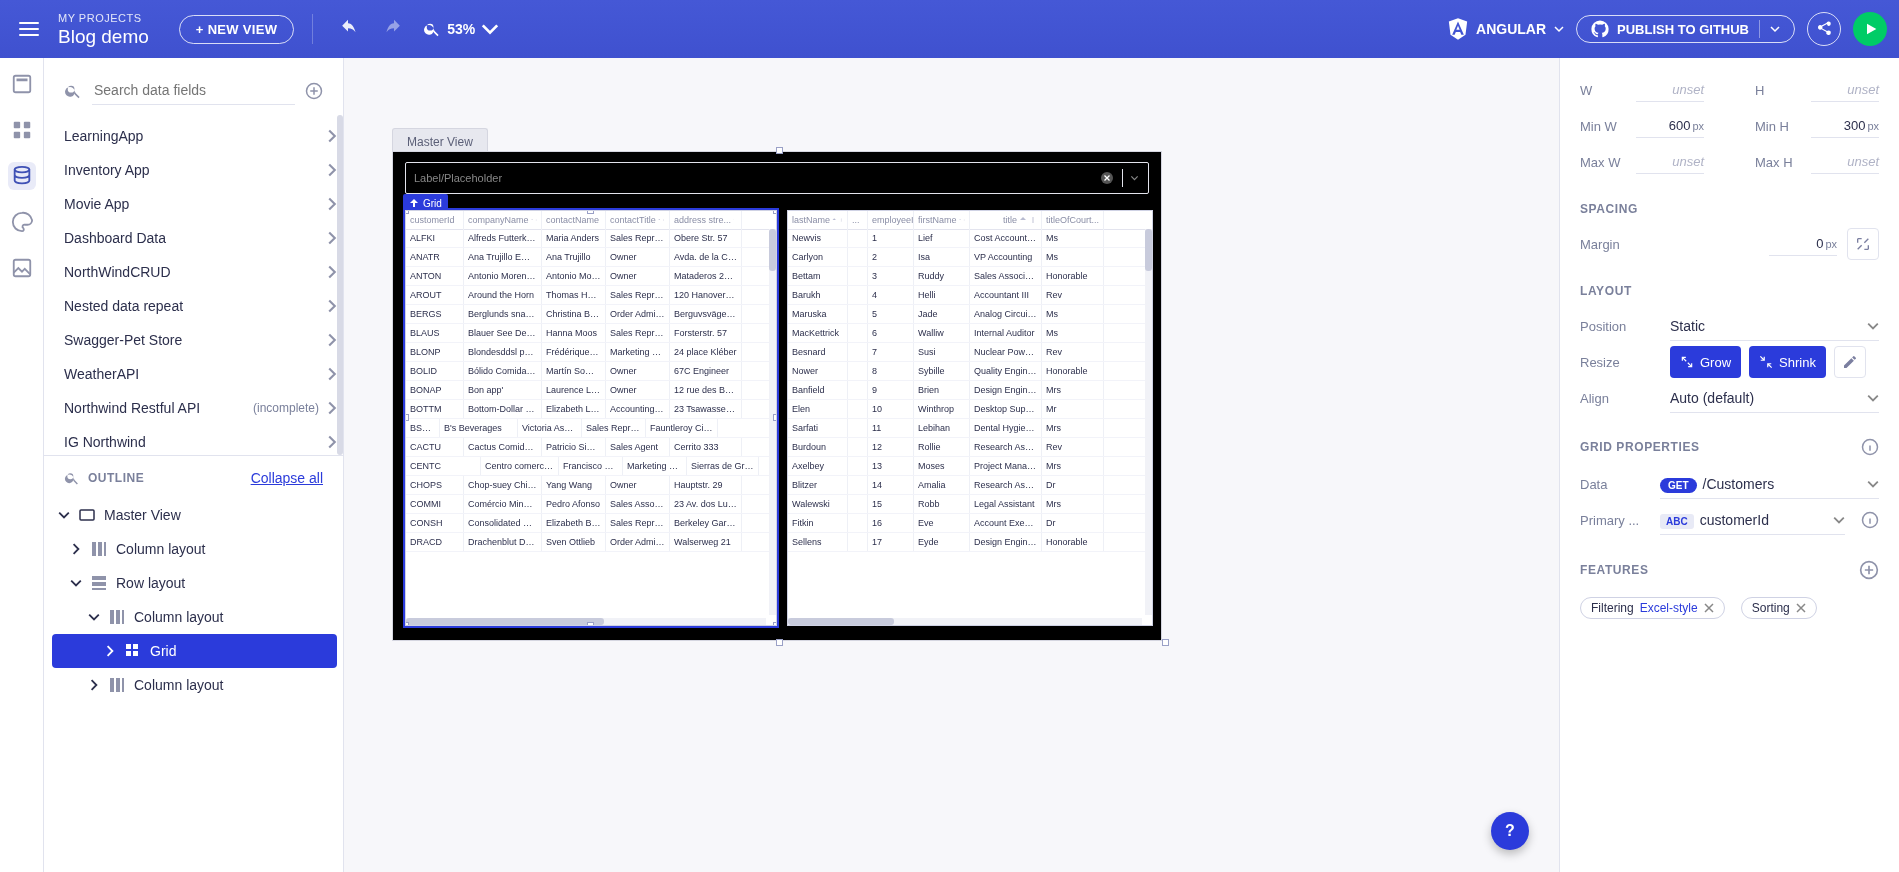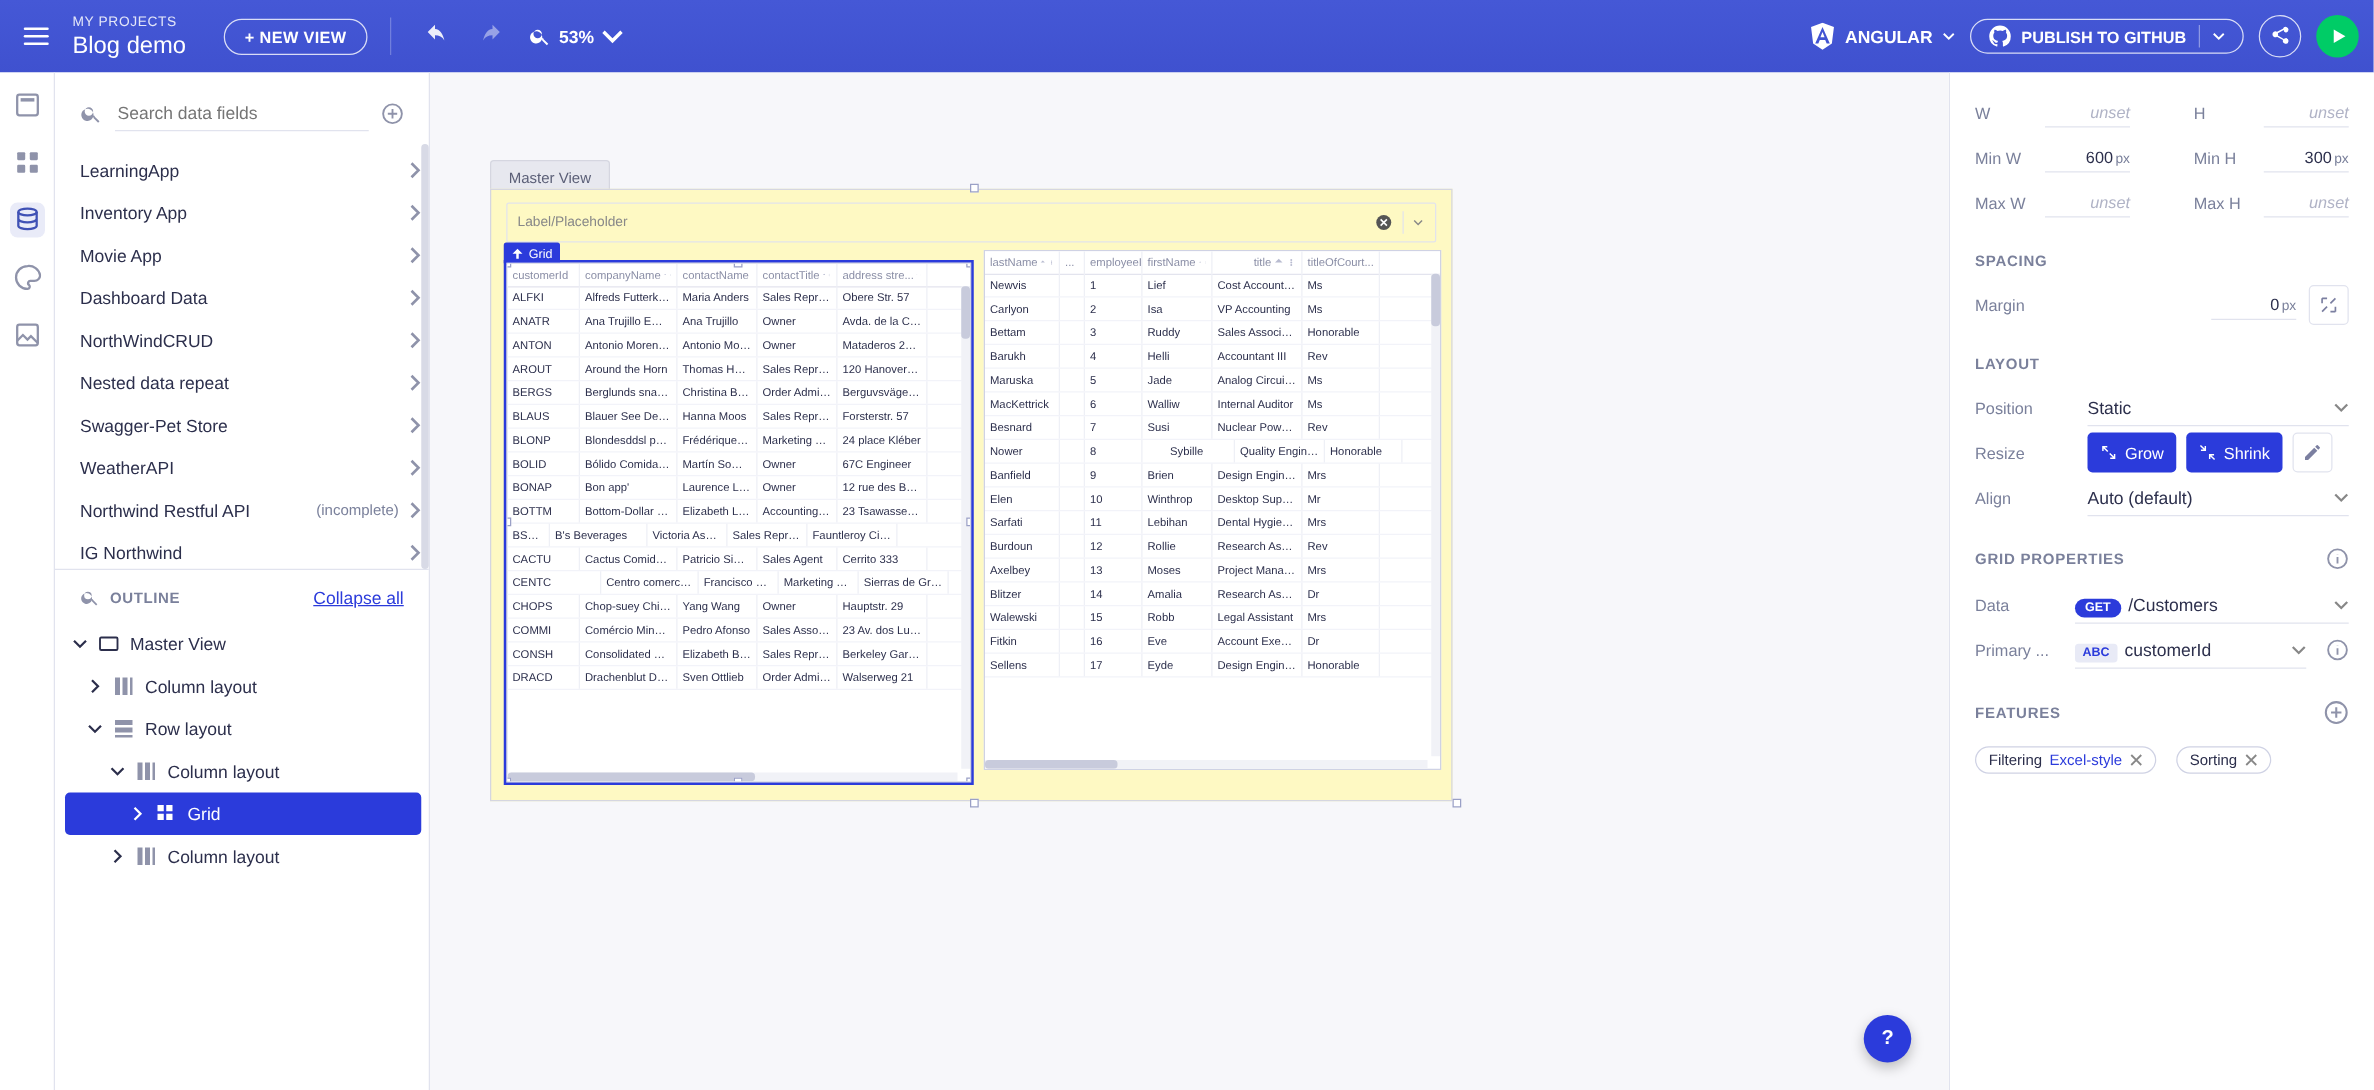--- a/index.html
+++ b/index.html
@@ -70,21 +70,21 @@
   .tree{padding:4px 6px 10px 8px;overflow:auto;flex:1;font-size:14px;}
   .node{display:flex;align-items:center;height:34px;gap:8px;border-radius:4px;padding-left:6px;cursor:pointer;}
   .node svg.exp{width:12px;height:12px;fill:#8f93aa;}
   .node svg.ic{width:18px;height:18px;fill:#8f93aa;}
   .node.sel{background:#2b3bdb;color:#fff;}
   .node.sel svg{fill:#fff;}
   .d1{padding-left:18px;} .d2{padding-left:36px;} .d3{padding-left:52px;}
 
   .canvas{flex:1;background:var(--panel);position:relative;overflow:hidden;}
   .tab{position:absolute;top:70px;left:48px;background:#e7e8ef;border:1px solid #d5d6e0;border-bottom:none;padding:6px 14px;font-size:12px;color:#5b5f77;border-radius:3px 3px 0 0;}
-  .frame{position:absolute;top:93px;left:48px;width:770px;height:490px;background:#fef9c3;border:1px solid #d5d6e0;}
+  .frame{position:absolute;top:93px;left:48px;width:770px;height:490px;background:#000000;border:1px solid #d5d6e0;}
   .handles span{position:absolute;width:7px;height:7px;background:#fff;border:1px solid #9aa0c6;}
 
   
   .searchbar{position:absolute;top:10px;left:12px;right:12px;height:32px;border:1px solid #e2e3ec;border-radius:2px;display:flex;align-items:center;padding:0 8px;gap:8px;font-size:11px;color:#888;}
   .searchbar .x{margin-left:auto;width:14px;height:14px;}
   .searchbar .dd{width:18px;height:18px;border-left:1px solid #e2e3ec;padding-left:6px;}
 
   .grid{position:absolute;border:1px solid #cfd2e4;background:#fff;font-size:9px;overflow:hidden;}
   .grid.selected{outline:2px solid var(--blue-accent);}
   .ghead{display:flex;background:#fff;border-bottom:1px solid #e3e4ee;}
@@ -599,21 +599,21 @@
             <span style="top:-4px;left:50%;margin-left:-4px"></span>
             <span style="top:-4px;right:-4px"></span>
           <span style="top:50%;left:-4px;margin-top:-4px"></span>
             <span style="top:50%;right:-4px;margin-top:-4px"></span>
           <span style="bottom:-4px;left:-4px"></span>
             <span style="bottom:-4px;left:50%;margin-left:-4px"></span>
             <span style="bottom:-4px;right:-4px"></span>
         </div>
       </div>
 
-      <div class="grid" id="grid2" style="top:48px;left:394px;width:366px;height:416px;">
+      <div class="grid" id="grid2" style="top:58px;left:394px;width:366px;height:416px;">
         <div class="ghead" id="g2h">
             <div class="ghc" style="width: 60px;">
               <span>lastName</span>
               <svg viewBox="0 0 8 8">
                 <path d="M4 1l3 3H1z"></path>
               </svg>
               <svg viewBox="0 0 8 8">
                 <circle cx="4" cy="2" r=".8"></circle>
                 <circle cx="4" cy="4" r=".8"></circle>
                 <circle cx="4" cy="6" r=".8"></circle>
@@ -729,21 +729,21 @@
               <div class="gcell" style="width: 20px;"></div>
               <div class="gcell" style="width: 46px;">7</div>
               <div class="gcell" style="width: 56px;">Susi</div>
               <div class="gcell" style="width: 72px;">Nuclear Power E...</div>
               <div class="gcell" style="width: 62px;">Rev</div>
             </div>
             <div class="grow">
               <div class="gcell" style="width: 60px;">Nower</div>
               <div class="gcell" style="width: 20px;"></div>
               <div class="gcell" style="width: 46px;">8</div>
-              <div class="gcell" style="width: 56px; margin-left: 18px;">Sybille</div>
+              <div class="gcell" style="width: 56px;">Sybille</div>
               <div class="gcell" style="width: 72px;">Quality Engineer</div>
               <div class="gcell" style="width: 62px;">Honorable</div>
             </div>
             <div class="grow">
               <div class="gcell" style="width: 60px;">Banfield</div>
               <div class="gcell" style="width: 20px;"></div>
               <div class="gcell" style="width: 46px;">9</div>
               <div class="gcell" style="width: 56px;">Brien</div>
               <div class="gcell" style="width: 72px;">Design Engineer</div>
               <div class="gcell" style="width: 62px;">Mrs</div>

